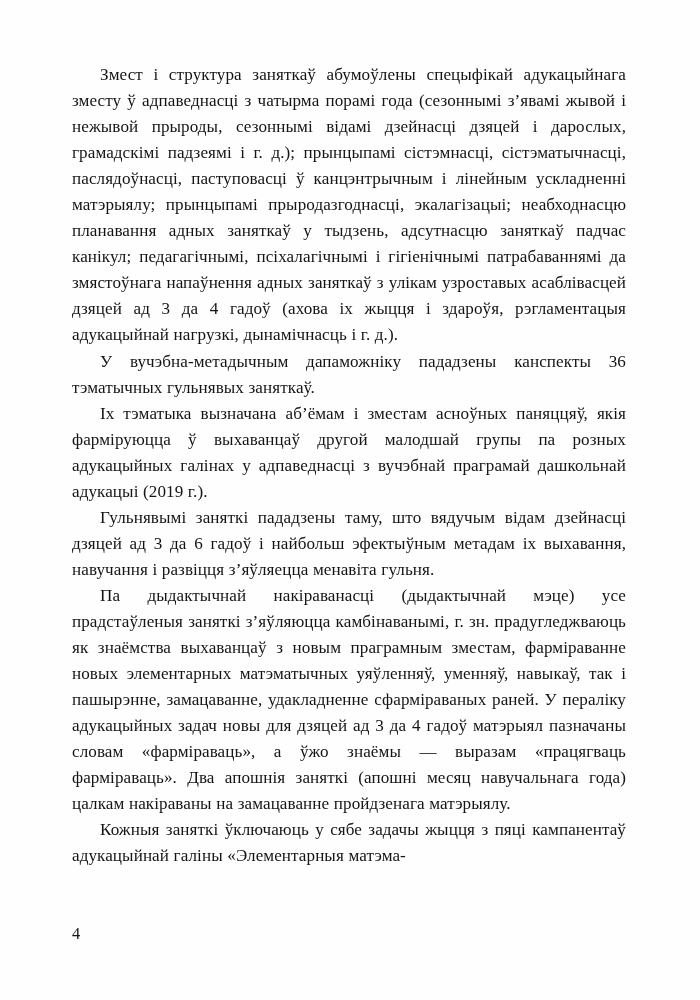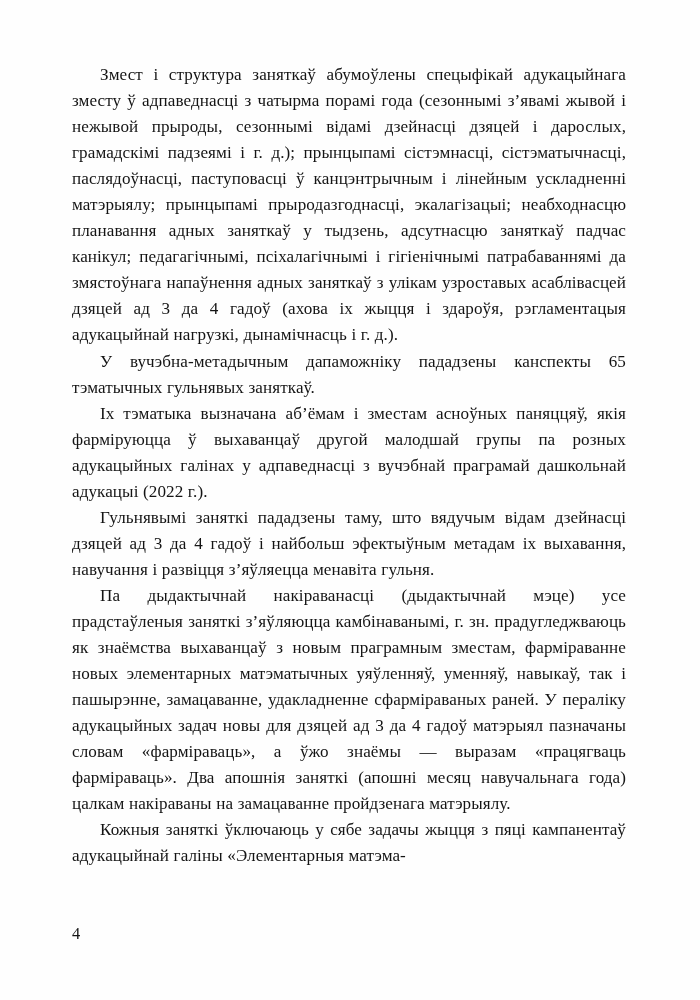--- a/index.html
+++ b/index.html
@@ -65,25 +65,25 @@
 </style>
 </head>
 <body>
 
 <div id="page">
 
   <div id="textblock">
 
     <p class="para indent">Змест і структура заняткаў абумоўлены спецыфікай аду­кацыйнага зместу ў адпаведнасці з чатырма порамі года (сезоннымі з’явамі жывой і нежывой прыроды, сезоннымі відамі дзейнасці дзяцей і дарослых, грамадскімі падзеямі і г. д.); прынцыпамі сістэмнасці, сістэматычнасці, паслядоў­насці, паступовасці ў канцэнтрычным і лінейным усклад­ненні матэрыялу; прынцыпамі прыродазгоднасці, экалагі­зацыі; неабходнасцю планавання адных заняткаў у тыдзень, адсутнасцю заняткаў падчас канікул; педагагічнымі, псіха­лагічнымі і гігіенічнымі патрабаваннямі да змястоўнага на­паўнення адных заняткаў з улікам узроставых асаблівасцей дзяцей ад 3 да 4 гадоў (ахова іх жыцця і здароўя, рэгла­ментацыя адукацыйнай нагрузкі, дынамічнасць і г. д.).</p>
 
-    <p class="para indent">У вучэбна-метадычным дапаможніку пададзены канспек­ты 65 тэматычных гульнявых заняткаў.</p>
+    <p class="para indent">У вучэбна-метадычным дапаможніку пададзены канспек­ты 36 тэматычных гульнявых заняткаў.</p>
 
-    <p class="para indent">Іх тэматыка вызначана аб’ёмам і зместам асноўных па­няццяў, якія фарміруюцца ў выхаванцаў другой малодшай групы па розных адукацыйных галінах у адпаведнасці з ву­чэбнай праграмай дашкольнай адукацыі (2022 г.).</p>
+    <p class="para indent">Іх тэматыка вызначана аб’ёмам і зместам асноўных па­няццяў, якія фарміруюцца ў выхаванцаў другой малодшай групы па розных адукацыйных галінах у адпаведнасці з ву­чэбнай праграмай дашкольнай адукацыі (2019 г.).</p>
 
-    <p class="para indent">Гульнявымі заняткі пададзены таму, што вядучым відам дзейнасці дзяцей ад 3 да 4 гадоў і найбольш эфектыўным метадам іх выхавання, навучання і развіцця з’яўляецца ме­навіта гульня.</p>
+    <p class="para indent">Гульнявымі заняткі пададзены таму, што вядучым відам дзейнасці дзяцей ад 3 да 6 гадоў і найбольш эфектыўным метадам іх выхавання, навучання і развіцця з’яўляецца ме­навіта гульня.</p>
 
     <p class="para indent">Па дыдактычнай накіраванасці (дыдактычнай мэце) усе прадстаўленыя заняткі з’яўляюцца камбінаванымі, г. зн. прадугледжваюць як знаёмства выхаванцаў з новым пра­грамным зместам, фарміраванне новых элементарных матэ­матычных уяўленняў, уменняў, навыкаў, так і пашырэнне, замацаванне, удакладненне сфарміраваных раней. У пера­ліку адукацыйных задач новы для дзяцей ад 3 да 4 гадоў матэрыял пазначаны словам «фарміраваць», а ўжо знаёмы — выразам «працягваць фарміраваць». Два апошнія заняткі (апошні месяц навучальнага года) цалкам накіраваны на замацаванне пройдзенага матэрыялу.</p>
 
     <p class="para indent">Кожныя заняткі ўключаюць у сябе задачы жыцця з пяці кампанентаў адукацыйнай галіны «Элементарныя матэма-</p>
 
   </div>
 
   <div id="folio">4</div>
 
 </div>

